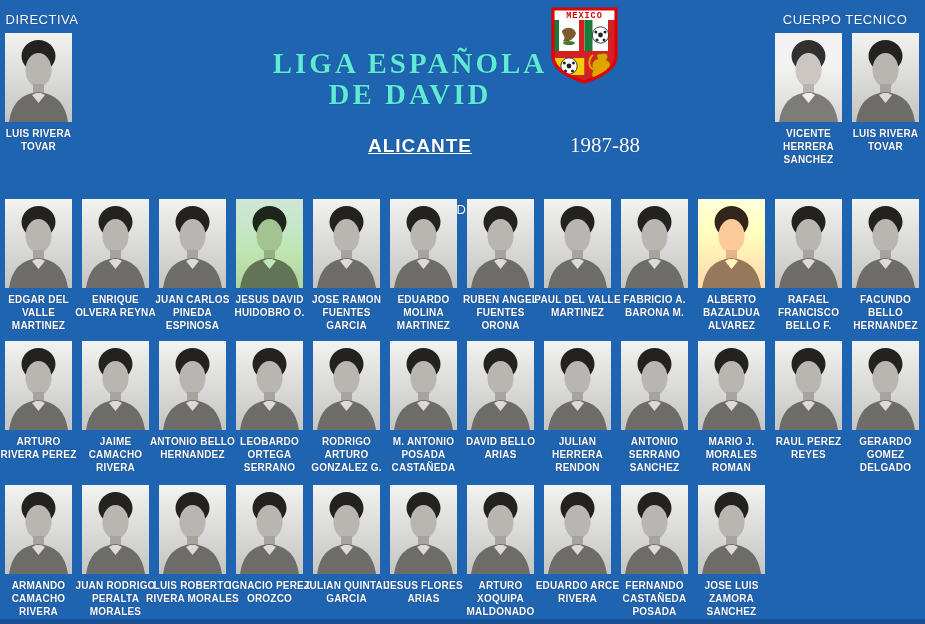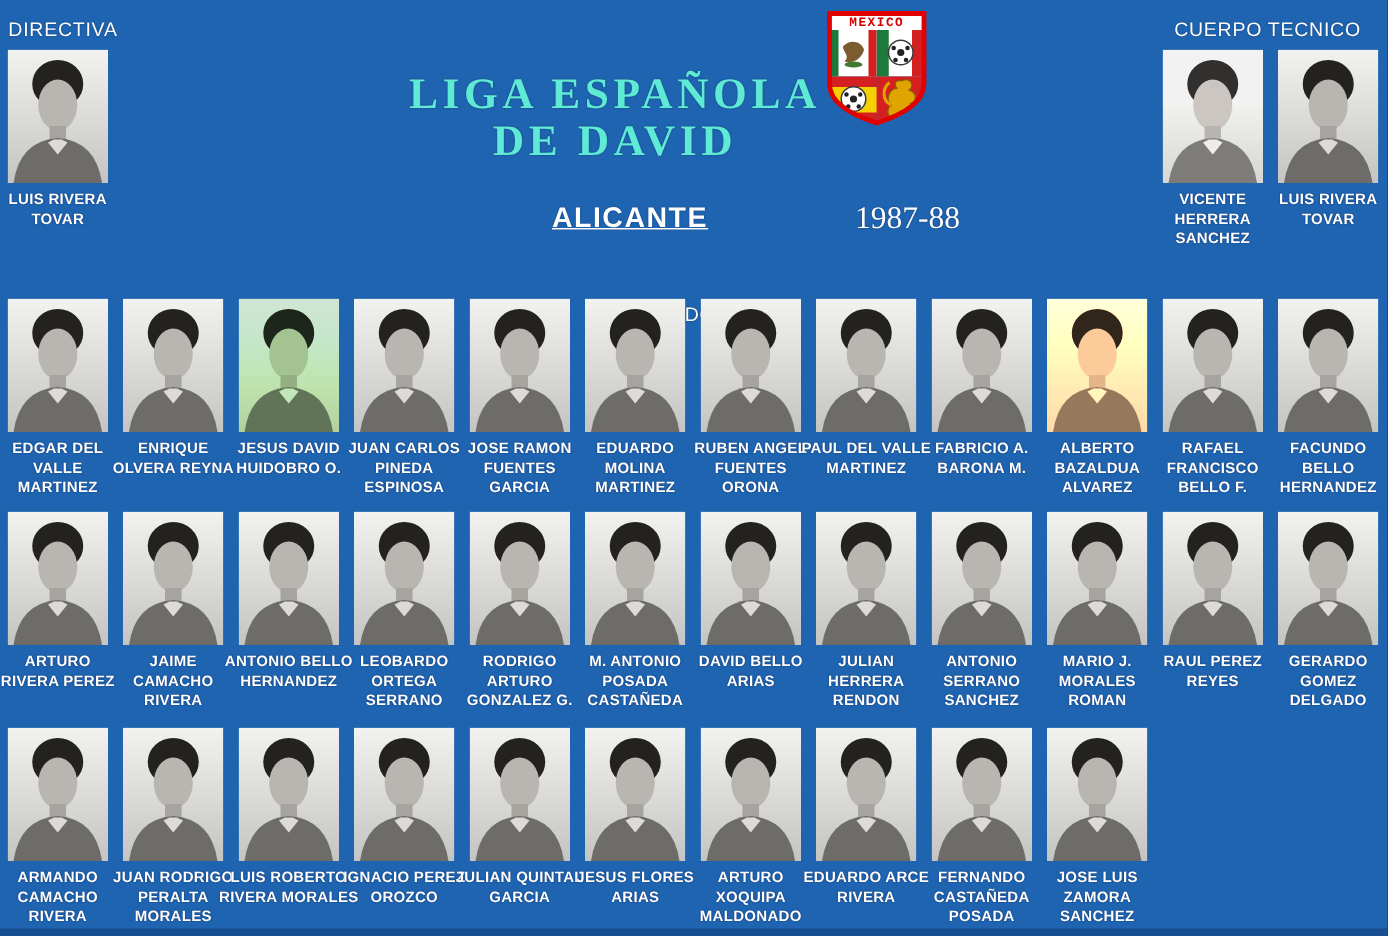--- a/index.html
+++ b/index.html
@@ -227,41 +227,20 @@
         <rect x="28" y="51" width="11" height="11" fill="#a7a39e"></rect>
         <path d="M4 89 Q8 61 33.5 59 Q59 61 63 89 Z" fill="#6e6c69"></path>
         <path d="M27 62 L33.5 70 L40 62 L36 60 L31 60 Z" fill="#dddbd8"></path>
       </svg>
     </div>
     <div class="person-name">ENRIQUE
 OLVERA REYNA</div>
   </div>
 
   <div class="cell">
-    <div class="photo photo-green">
-      <svg viewBox="0 0 67 89" preserveAspectRatio="none">
-        <defs>
-          <linearGradient id="pg" x1="0" y1="0" x2="0" y2="1">
-            <stop offset="0" stop-color="#f2f2f0"></stop>
-            <stop offset="1" stop-color="#c4c4c2"></stop>
-          </linearGradient>
-        </defs>
-        <rect width="67" height="89" fill="url(#pg)"></rect>
-        <ellipse cx="33.5" cy="23" rx="17" ry="16" fill="#232220"></ellipse>
-        <ellipse cx="33.5" cy="37" rx="13" ry="17" fill="#b9b5b0"></ellipse>
-        <rect x="28" y="51" width="11" height="11" fill="#a7a39e"></rect>
-        <path d="M4 89 Q8 61 33.5 59 Q59 61 63 89 Z" fill="#6e6c69"></path>
-        <path d="M27 62 L33.5 70 L40 62 L36 60 L31 60 Z" fill="#dddbd8"></path>
-      </svg>
-    </div>
-    <div class="person-name">JESUS DAVID
-HUIDOBRO O.</div>
-  </div>
-
-  <div class="cell">
     <div class="photo photo-bw">
       <svg viewBox="0 0 67 89" preserveAspectRatio="none">
         <defs>
           <linearGradient id="pg" x1="0" y1="0" x2="0" y2="1">
             <stop offset="0" stop-color="#f2f2f0"></stop>
             <stop offset="1" stop-color="#c4c4c2"></stop>
           </linearGradient>
         </defs>
         <rect width="67" height="89" fill="url(#pg)"></rect>
         <ellipse cx="33.5" cy="23" rx="17" ry="16" fill="#232220"></ellipse>
@@ -270,20 +249,41 @@
         <path d="M4 89 Q8 61 33.5 59 Q59 61 63 89 Z" fill="#6e6c69"></path>
         <path d="M27 62 L33.5 70 L40 62 L36 60 L31 60 Z" fill="#dddbd8"></path>
       </svg>
     </div>
     <div class="person-name">JUAN CARLOS
 PINEDA
 ESPINOSA</div>
   </div>
 
   <div class="cell">
+    <div class="photo photo-green">
+      <svg viewBox="0 0 67 89" preserveAspectRatio="none">
+        <defs>
+          <linearGradient id="pg" x1="0" y1="0" x2="0" y2="1">
+            <stop offset="0" stop-color="#f2f2f0"></stop>
+            <stop offset="1" stop-color="#c4c4c2"></stop>
+          </linearGradient>
+        </defs>
+        <rect width="67" height="89" fill="url(#pg)"></rect>
+        <ellipse cx="33.5" cy="23" rx="17" ry="16" fill="#232220"></ellipse>
+        <ellipse cx="33.5" cy="37" rx="13" ry="17" fill="#b9b5b0"></ellipse>
+        <rect x="28" y="51" width="11" height="11" fill="#a7a39e"></rect>
+        <path d="M4 89 Q8 61 33.5 59 Q59 61 63 89 Z" fill="#6e6c69"></path>
+        <path d="M27 62 L33.5 70 L40 62 L36 60 L31 60 Z" fill="#dddbd8"></path>
+      </svg>
+    </div>
+    <div class="person-name">JESUS DAVID
+HUIDOBRO O.</div>
+  </div>
+
+  <div class="cell">
     <div class="photo photo-bw">
       <svg viewBox="0 0 67 89" preserveAspectRatio="none">
         <defs>
           <linearGradient id="pg" x1="0" y1="0" x2="0" y2="1">
             <stop offset="0" stop-color="#f2f2f0"></stop>
             <stop offset="1" stop-color="#c4c4c2"></stop>
           </linearGradient>
         </defs>
         <rect width="67" height="89" fill="url(#pg)"></rect>
         <ellipse cx="33.5" cy="23" rx="17" ry="16" fill="#232220"></ellipse>

